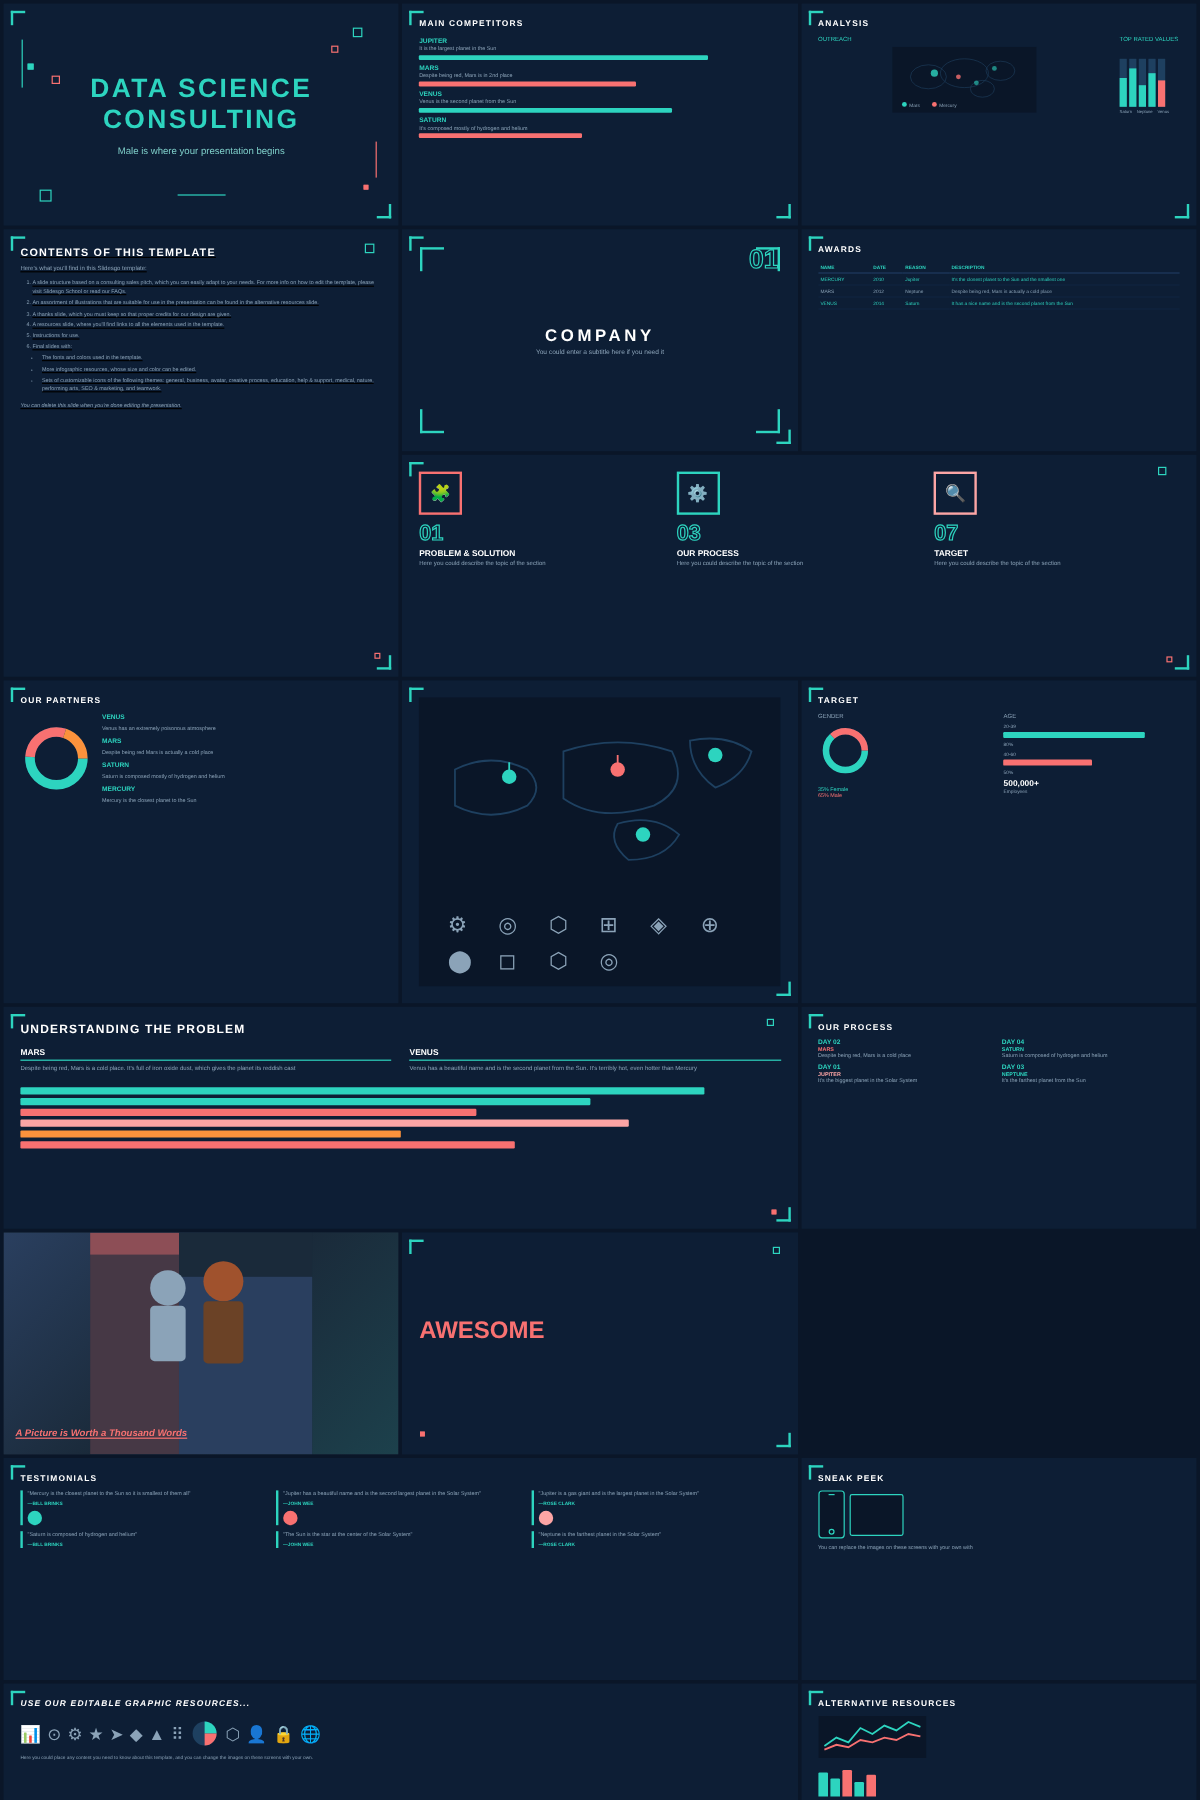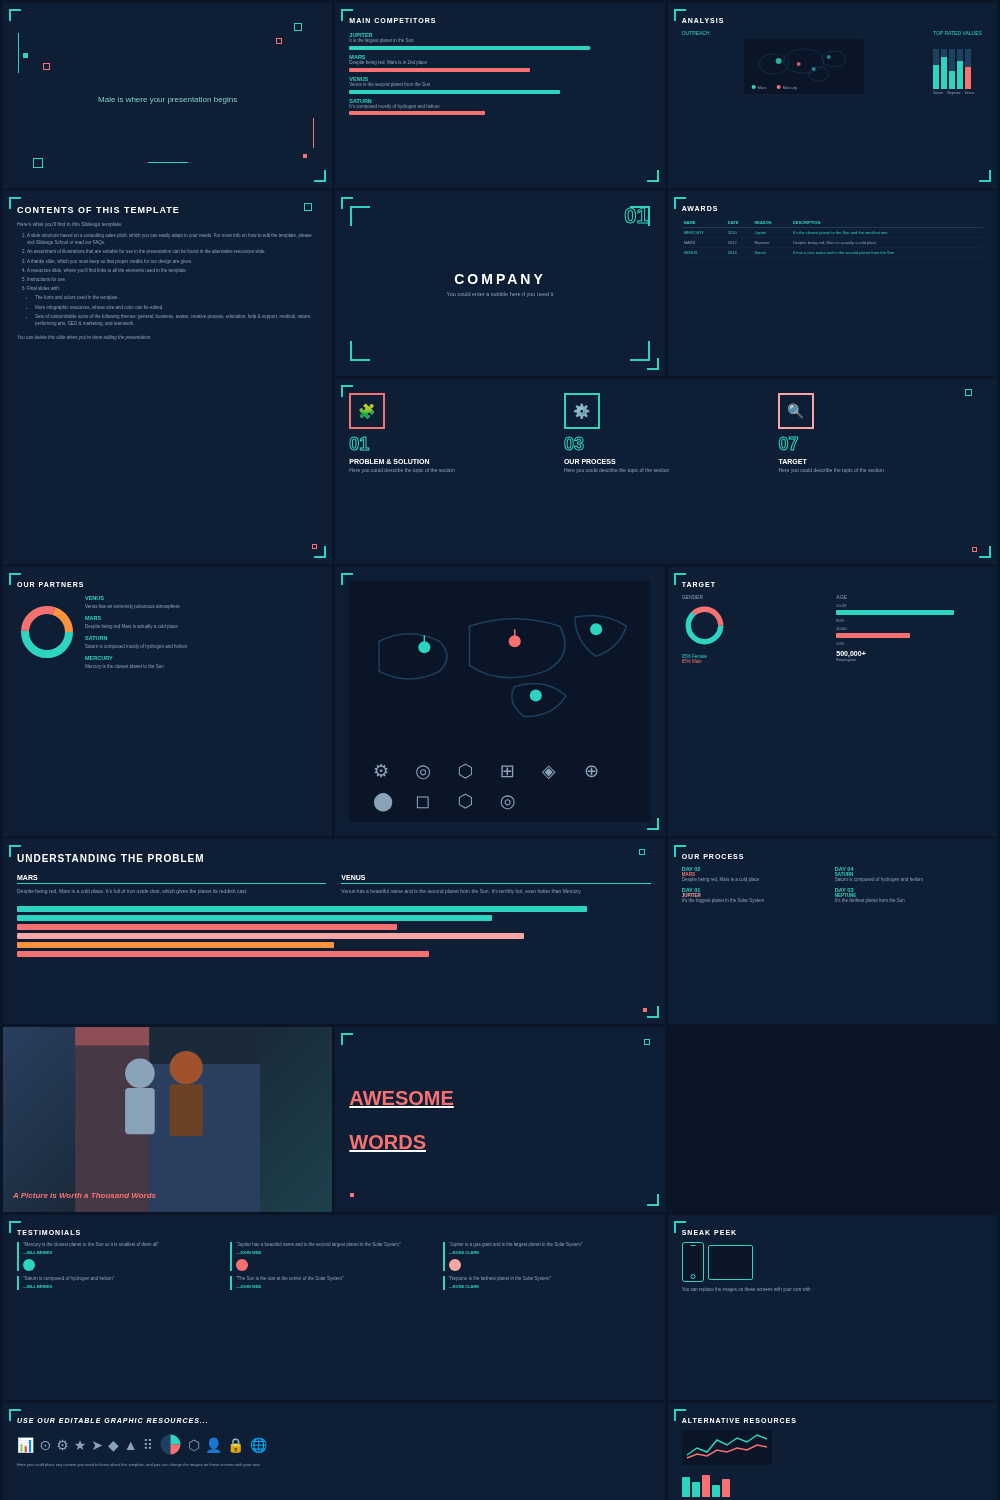--- a/index.html
+++ b/index.html
@@ -27,20 +27,21 @@
       padding: 14px;
       min-height: 185px;
     }
 
     .slide-wide {
       grid-column: span 2;
     }
 
     .slide-tall {
       grid-row: span 2;
+      text-decoration: underline;
     }
 
     
     .slide::before, .slide::after {
       content: '';
       position: absolute;
     }
 
     .corner-tl {
       position: absolute;
@@ -404,28 +405,28 @@
       position: relative;
       display: flex;
       align-items: flex-end;
       padding: 10px;
     }
     .photo-caption {
       font-size: 8px;
       color: #f87171;
       font-weight: 700;
       font-style: italic;
+      text-decoration: underline;
     }
 
     
     .slide-awesome {
       display: flex;
       flex-direction: column;
       justify-content: center;
-      text-decoration: underline;
     }
     .slide-awesome h2 {
       font-size: 18px;
       color: #ffffff;
       font-weight: 900;
       text-transform: uppercase;
       line-height: 1.1;
     }
     .slide-awesome h2 span {
       color: #f87171;
@@ -538,20 +539,24 @@
 
     <div class="deco-sq teal" style="width:8px;height:8px;top:20px;right:30px;"></div>
     <div class="deco-sq pink" style="width:6px;height:6px;top:35px;right:50px;"></div>
     <div class="deco-sq filled-teal" style="width:5px;height:5px;top:50px;left:20px;"></div>
     <div class="deco-sq filled-pink" style="width:4px;height:4px;bottom:30px;right:25px;"></div>
     <div class="deco-sq teal" style="width:10px;height:10px;bottom:20px;left:30px;"></div>
     <div class="deco-sq pink" style="width:7px;height:7px;top:60px;left:40px;"></div>
 
     <div style="position:absolute;left:15px;top:30px;width:1px;height:40px;background:#2dd4bf;"></div>
     <div style="position:absolute;right:18px;bottom:40px;width:1px;height:30px;background:#f87171;"></div>
+    <h1>
+      <span>DATA </span><span style="color:#2dd4bf;">SCIENCE</span><br>
+      <span>CONSULTING</span>
+    </h1>
     <p>Male is where your presentation begins</p>
 
     <div style="position:absolute;bottom:25px;left:50%;transform:translateX(-50%);width:40px;height:1px;background:#2dd4bf;"></div>
   </div>
 
   <div class="slide slide-competitors">
     <div class="corner-tl"></div>
     <div class="corner-br"></div>
     <h2>MAIN COMPETITORS</h2>
     <div>
@@ -915,21 +920,20 @@
   </div>
 
   <div class="slide slide-awesome">
     <div class="corner-tl"></div>
     <div class="corner-br"></div>
     <div class="deco-sq teal" style="width:6px;height:6px;top:12px;right:15px;"></div>
     <div class="deco-sq filled-pink" style="width:4px;height:4px;bottom:15px;left:15px;"></div>
     <h2 class="slide-awesome" style="font-size:20px;font-weight:900;color:#fff;text-transform:uppercase;line-height:1.1;">
       <span>AWESOME</span>
         <br>
-      <span style="color:#f87171;">WORDS</span>
     </h2>
   </div>
 
   <div class="slide slide-testimonials slide-wide">
     <div class="corner-tl"></div>
     <h2>TESTIMONIALS</h2>
     <div class="testimonial-grid">
       <div class="testimonial-item">
         <div>"Mercury is the closest planet to the Sun so it is smallest of them all"</div>
         <div class="testimonial-author">—BILL BRINKS</div>

